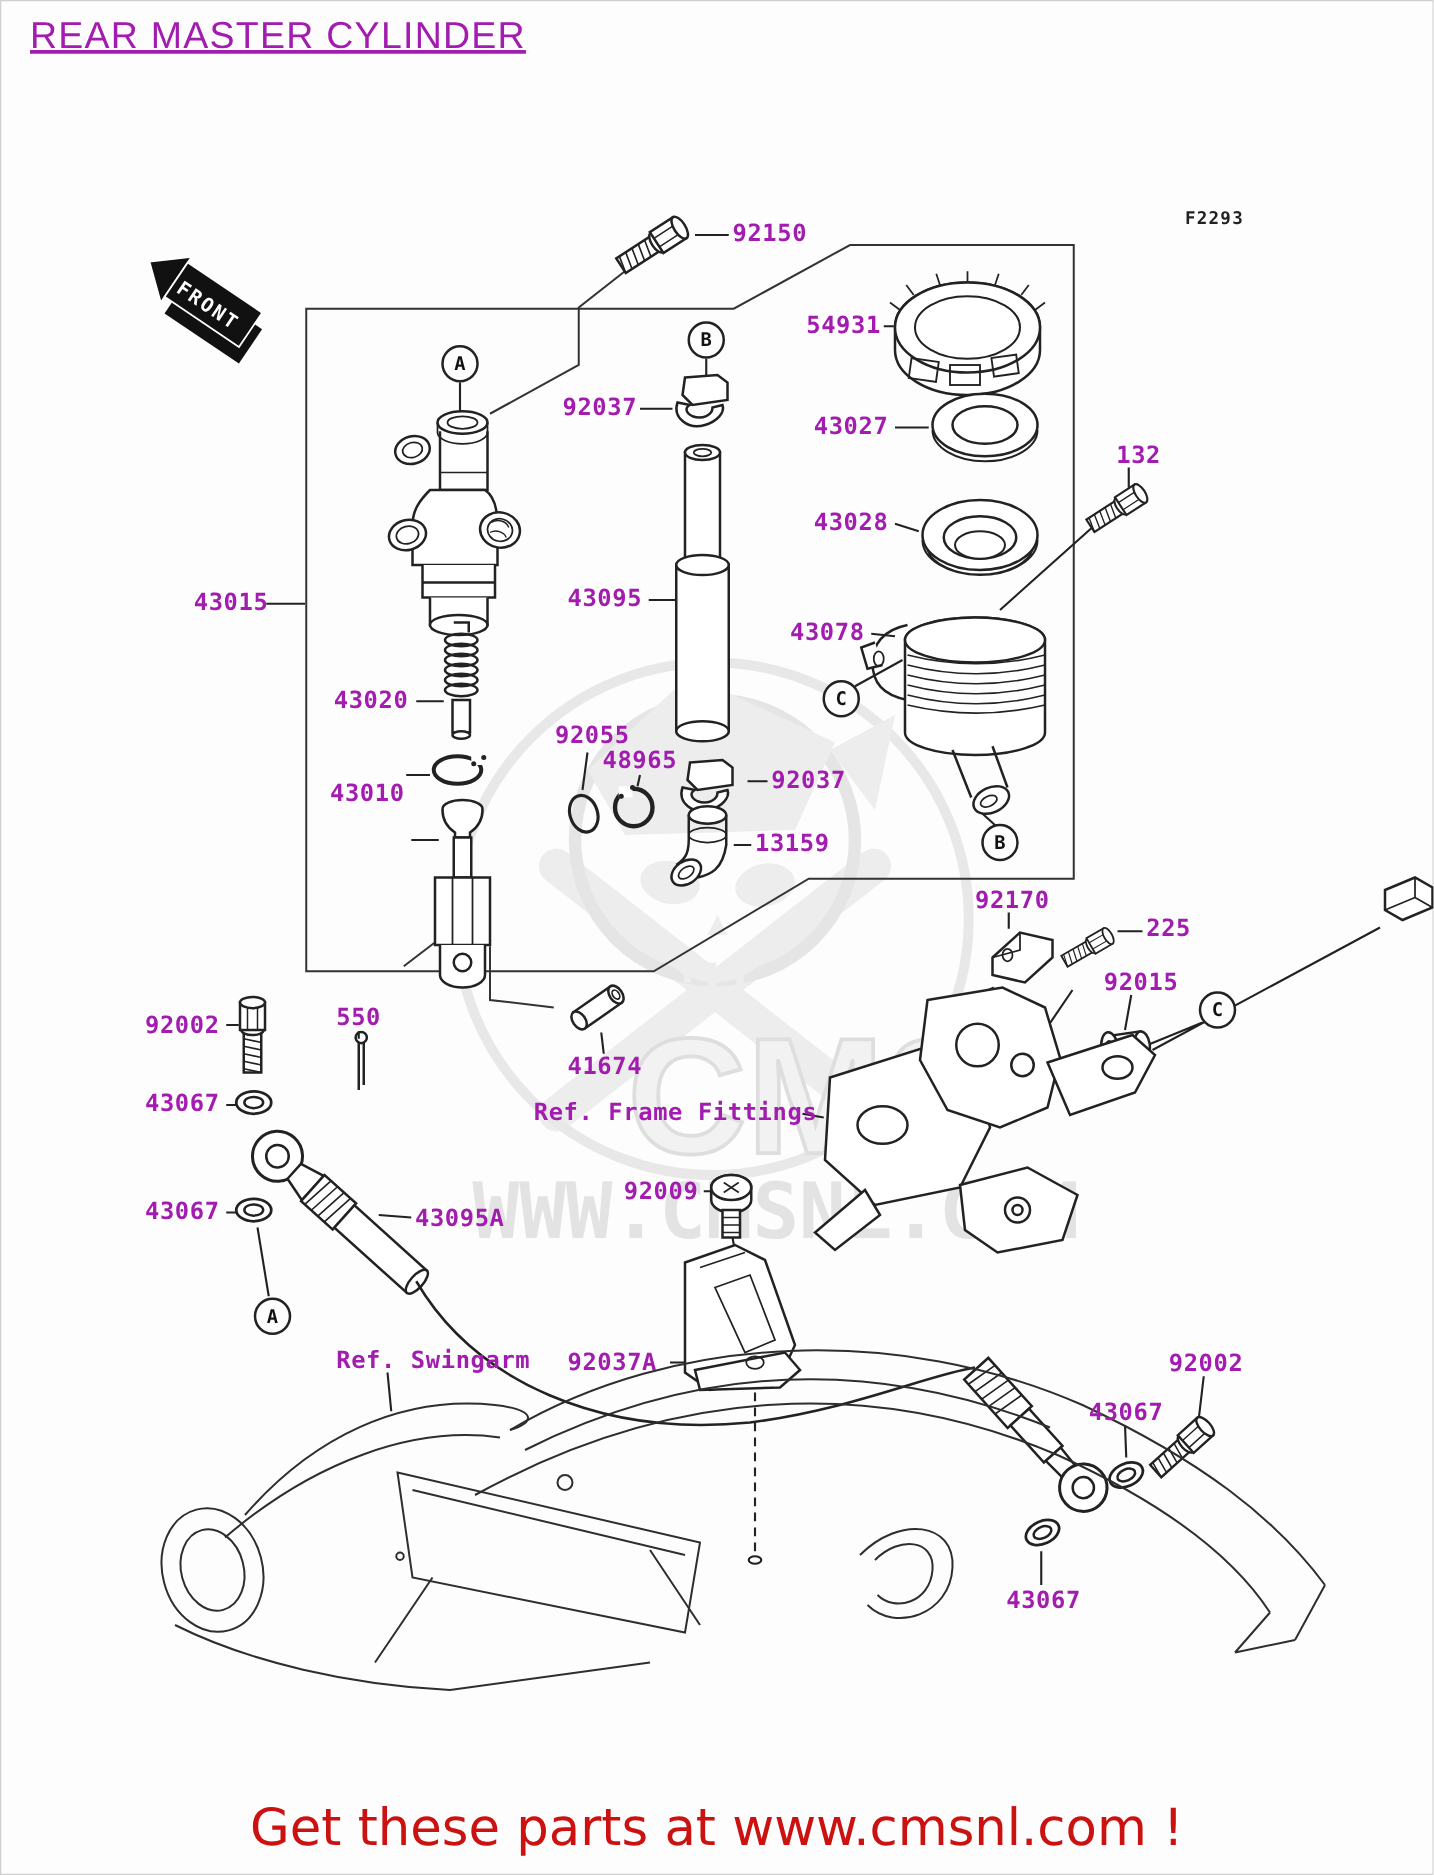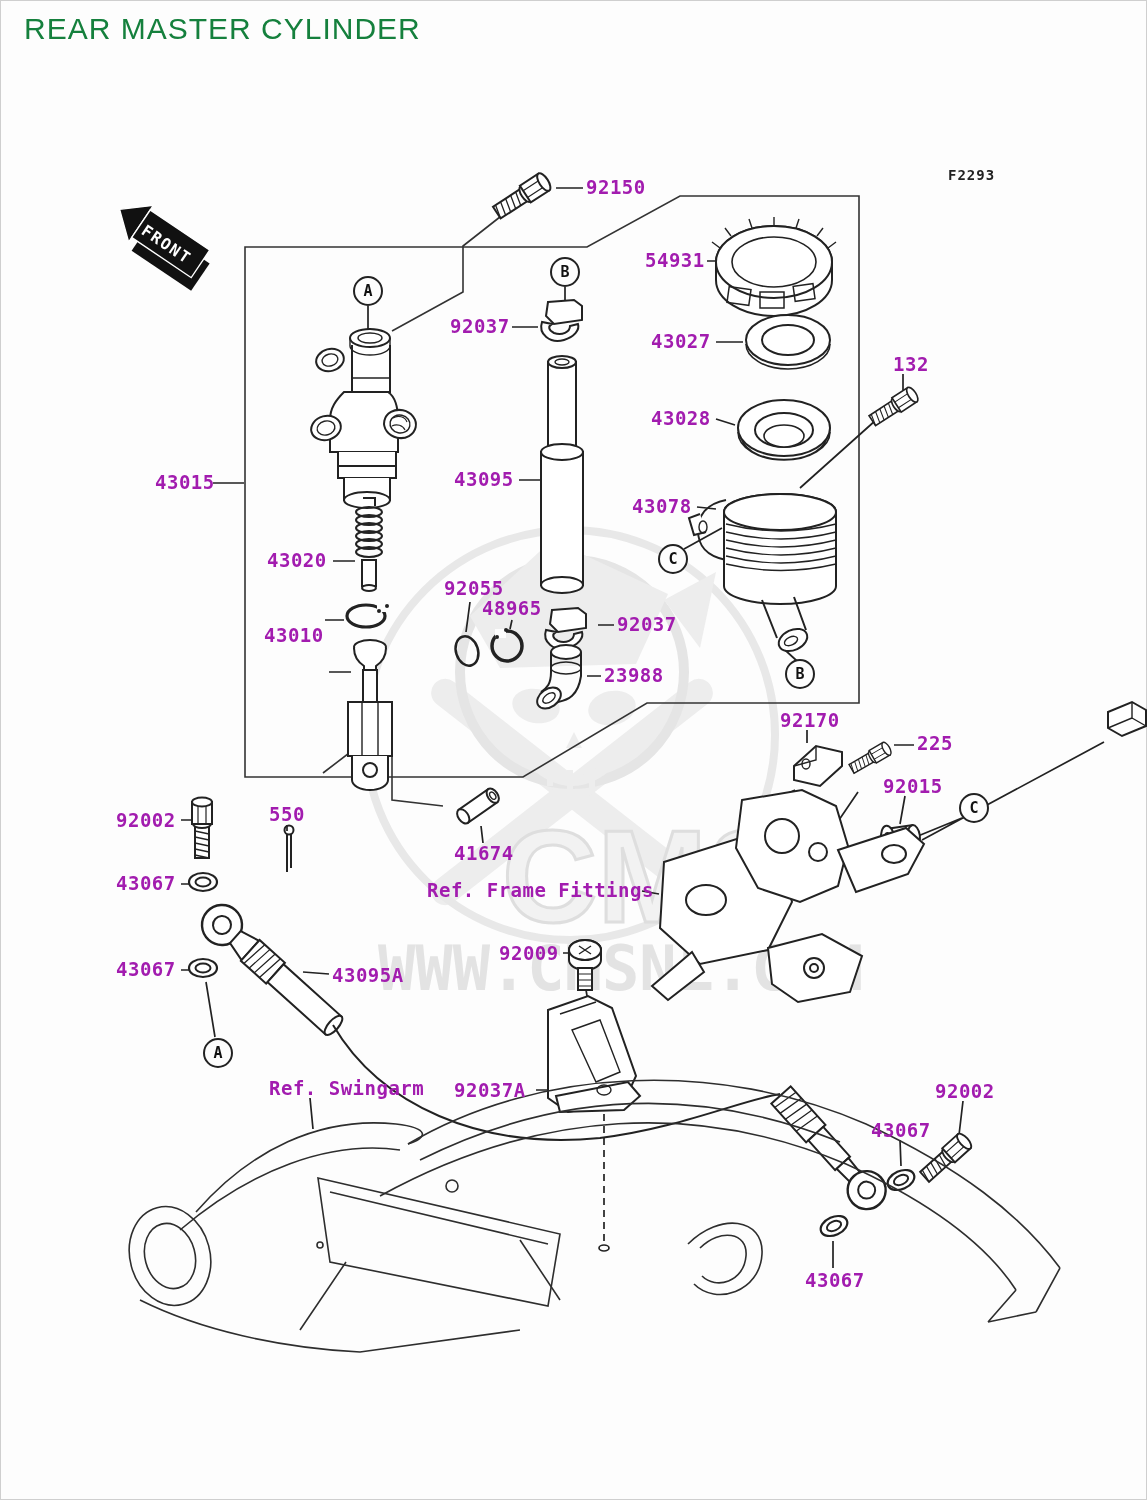--- a/index.html
+++ b/index.html
@@ -5,21 +5,21 @@
   html,body{margin:0;padding:0;background:#fff;}
   #page{position:relative;width:1147px;height:1500px;background:#fdfdfd;overflow:hidden;
         box-shadow:inset 0 0 0 1px #cfcfcf;font-family:"Liberation Sans",sans-serif;}
   #art{position:absolute;left:0;top:0;}
   .plabel{position:absolute;font:bold 19px "DejaVu Sans Mono",monospace;color:#a21caf;
           letter-spacing:.5px;white-space:pre;line-height:19px;}
   .marker{position:absolute;width:30px;height:30px;border:2px solid #222;border-radius:50%;
           box-sizing:border-box;text-align:center;background:#fdfdfd;
           font:bold 15px "DejaVu Sans Mono",monospace;color:#111;line-height:26px;}
   #page-title{position:absolute;left:24px;top:12px;font:30px "Liberation Sans",sans-serif;
-          color:#15803d;letter-spacing:1px;}
+          color:#a21caf;letter-spacing:1px;text-decoration:underline;}
   #fiche-code{position:absolute;left:948px;top:167px;font:bold 14px "DejaVu Sans Mono",monospace;
           color:#222;letter-spacing:1px;}
   #footer-banner{position:absolute;left:0;top:1438px;width:100%;text-align:center;
           font:41px "DejaVu Sans",sans-serif;color:#cc1111;}
 </style>
 </head>
 <body>
 
 <div id="page">
 
@@ -322,21 +322,21 @@
   <div class="plabel" style="left:651px;top:409px">43028</div>
   <div class="plabel" style="left:893px;top:355px">132</div>
   <div class="plabel" style="left:155px;top:473px">43015</div>
   <div class="plabel" style="left:454px;top:470px">43095</div>
   <div class="plabel" style="left:632px;top:497px">43078</div>
   <div class="plabel" style="left:267px;top:551px">43020</div>
   <div class="plabel" style="left:444px;top:579px">92055</div>
   <div class="plabel" style="left:482px;top:599px">48965</div>
   <div class="plabel" style="left:617px;top:615px">92037</div>
   <div class="plabel" style="left:264px;top:626px">43010</div>
-  <div class="plabel" style="left:604px;top:666px">23988</div>
+  <div class="plabel" style="left:604px;top:666px">13159</div>
   <div class="plabel" style="left:780px;top:711px">92170</div>
   <div class="plabel" style="left:917px;top:734px">225</div>
   <div class="plabel" style="left:883px;top:777px">92015</div>
   <div class="plabel" style="left:116px;top:811px">92002</div>
   <div class="plabel" style="left:269px;top:805px">550</div>
   <div class="plabel" style="left:116px;top:874px">43067</div>
   <div class="plabel" style="left:454px;top:844px">41674</div>
   <div class="plabel" style="left:427px;top:881px">Ref. Frame Fittings</div>
   <div class="plabel" style="left:116px;top:960px">43067</div>
   <div class="plabel" style="left:332px;top:966px">43095A</div>
@@ -347,13 +347,14 @@
   <div class="plabel" style="left:871px;top:1121px">43067</div>
   <div class="plabel" style="left:805px;top:1271px">43067</div>
 
   <div class="marker" style="left:353px;top:276px"><span>A</span></div>
   <div class="marker" style="left:550px;top:257px"><span>B</span></div>
   <div class="marker" style="left:658px;top:544px"><span>C</span></div>
   <div class="marker" style="left:785px;top:659px"><span>B</span></div>
   <div class="marker" style="left:959px;top:793px"><span>C</span></div>
   <div class="marker" style="left:203px;top:1038px"><span>A</span></div>
 
+  <div id="footer-banner">Get these parts at www.cmsnl.com !</div>
 </div>
 
 </body></html>

